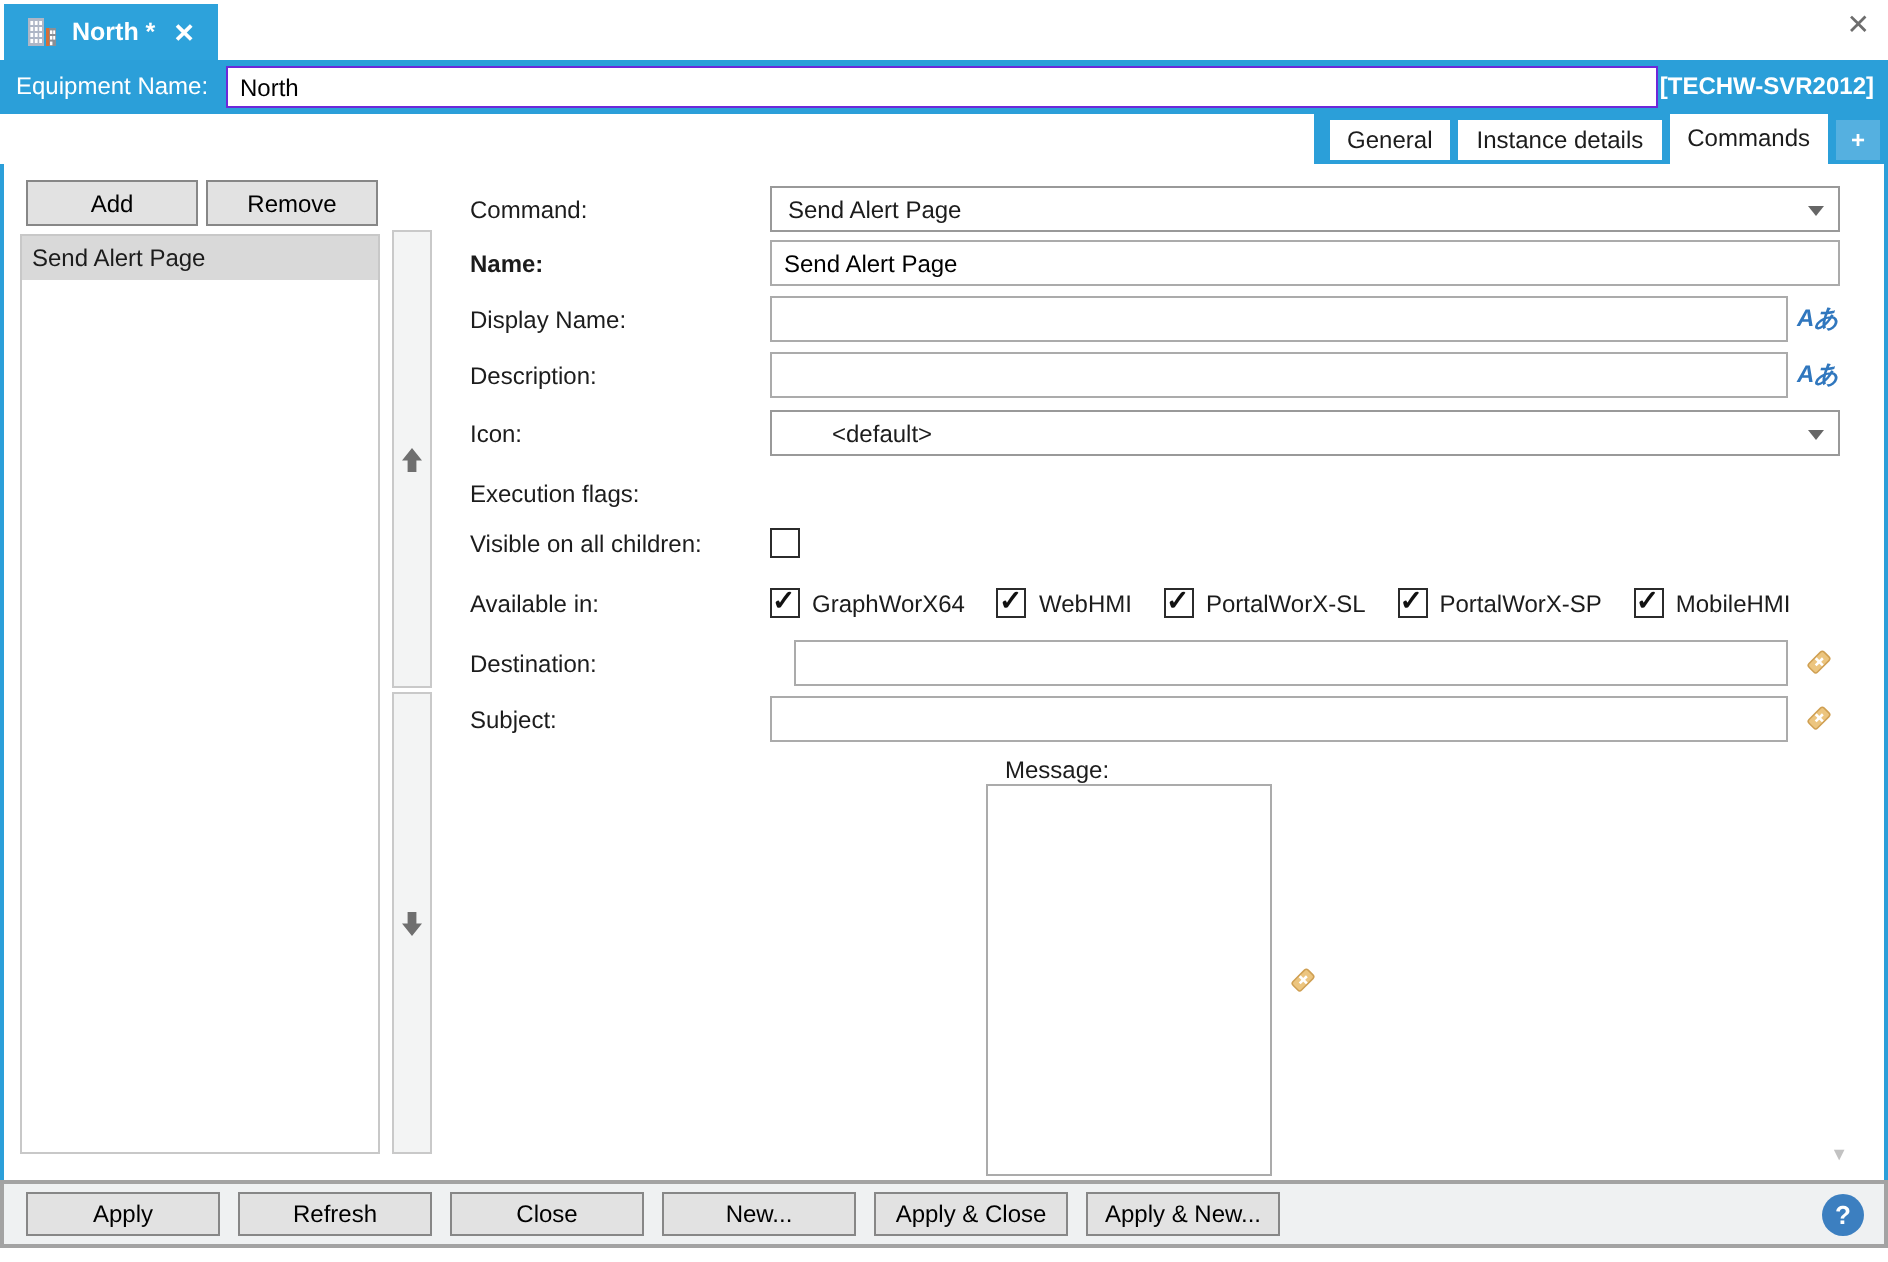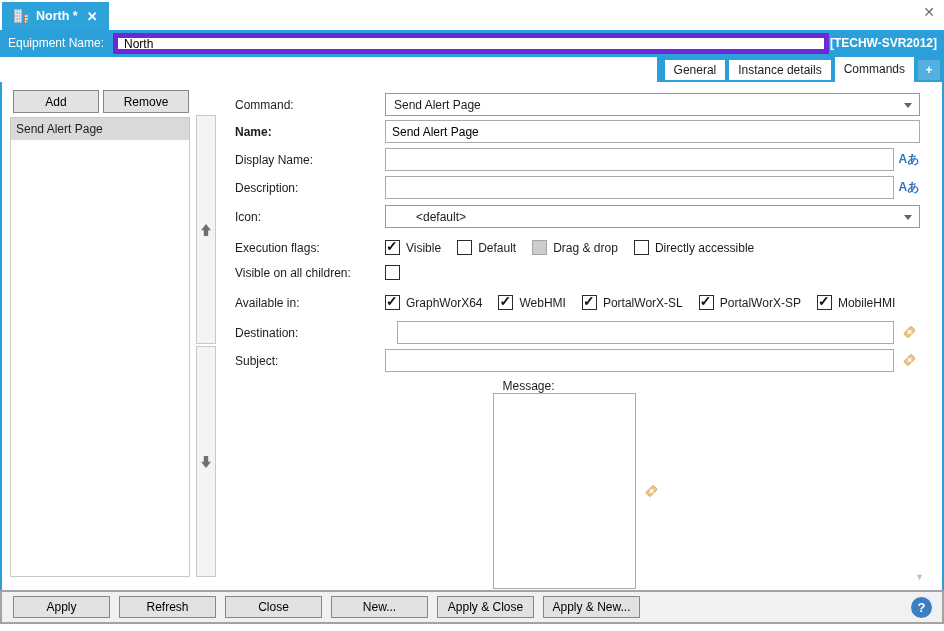--- a/index.html
+++ b/index.html
@@ -11,21 +11,21 @@
   .doc-tab{position:absolute;left:2px;top:2px;height:28px;background:#2da2db;color:#fff;
            display:flex;align-items:center;gap:7px;padding:0 11px;cursor:default;}
   .doc-tab .title{font-weight:600;font-size:12.5px;}
   .doc-tab .tab-close{font-size:13px;font-weight:700;margin-left:2px;cursor:pointer;}
   .win-close{position:absolute;right:9px;top:5px;color:#6d6d6d;font-size:14px;line-height:14px;cursor:pointer;}
 
   
   .name-bar{position:absolute;top:30px;left:0;right:0;height:27px;background:#2b9fd9;}
   .name-bar .nb-label{position:absolute;left:8px;top:6px;color:#fff;}
   .nb-input{position:absolute;left:113px;top:3px;width:716px;height:21px;box-sizing:border-box;
-            border:5px solid #6d28d9;background:#fff;font:inherit;padding:0 6px;outline:none;}
+            border:1px solid #6d28d9;background:#fff;font:inherit;padding:0 6px;outline:none;}
   .server-badge{position:absolute;right:7px;top:6px;color:#fff;font-weight:700;}
 
   
   .tabs-bar{position:absolute;top:57px;left:0,right:0;right:0;height:25px;background:#2b9fd9;
             display:flex;align-items:flex-end;padding-left:8px;box-sizing:border-box;}
   .nav-tab{background:#fff;color:#1c1c1c;height:20px;line-height:20px;padding:0 9px;margin-right:4px;
            margin-bottom:2px;cursor:pointer;}
   .nav-tab.selected{height:25px;line-height:25px;margin-bottom:0;}
   .nav-tab.plus{background:#55b0e0;color:#fff;width:14px;text-align:center;padding:0 4px;font-weight:700;}
 
@@ -53,21 +53,21 @@
   .flabel.bold{font-weight:700;}
   .ffield{flex:1;display:flex;align-items:center;position:relative;}
   .tb{height:23px;box-sizing:border-box;border:1px solid #ababab;background:#fff;font:inherit;
       padding:0 6px;width:100%;outline:none;}
   .tb.short{width:calc(100% - 26px);}
   .combo{height:23px;box-sizing:border-box;border:1px solid #999;background:#fff;display:flex;
          align-items:center;padding:0 22px 0 8px;position:relative;width:100%;cursor:pointer;}
   .combo.indent{padding-left:30px;}
   .caret{position:absolute;right:7px;top:9px;width:0;height:0;border:4px solid transparent;
          border-top:5px solid #666;}
-  .side-icon{position:absolute;right:0;width:22px;display:flex;justify-content:center;}
+  .side-icon{position:absolute;right:0;width:22px;display:flex;justify-content:center;font-style:italic;}
   .loc-glyph{color:#3077be;font-weight:700;font-size:12px;cursor:pointer;}
   .cbx{display:inline-flex;align-items:center;gap:6px;margin-right:16px;cursor:pointer;}
   .cb{width:13px;height:13px;border:1px solid #2b2b2b;background:#fff;display:inline-block;
       position:relative;flex:none;}
   .cb[data-state="checked"]::before{content:"\2713";position:absolute;left:0px;top:-3px;
       font-size:14px;font-weight:700;color:#111;}
   .cb[data-state="filled"]{background:#cdcdcd;border-color:#a5a5a5;}
   .msg-area{height:196px;width:calc(100% - 26px);box-sizing:border-box;border:1px solid #ababab;
       font:inherit;resize:none;outline:none;padding:4px 6px;}
   .scroll-hint{position:absolute;right:18px;top:490px;color:#c2c2c2;font-size:9px;}
@@ -204,38 +204,20 @@
         <div class="ffield">
           <div class="combo indent">
             <span>&lt;default&gt;</span>
             <span class="caret"></span>
           </div>
         </div>
       </div>
 
       <div class="frow" style="margin-top:12px;">
         <span class="flabel">Execution flags:</span>
-        <div class="ffield">
-          <label class="cbx">
-            <span class="cb" data-state="checked"></span>
-            <span>Visible</span>
-          </label>
-          <label class="cbx">
-            <span class="cb" data-state="unchecked"></span>
-            <span>Default</span>
-          </label>
-          <label class="cbx">
-            <span class="cb" data-state="filled"></span>
-            <span>Drag &amp; drop</span>
-          </label>
-          <label class="cbx">
-            <span class="cb" data-state="unchecked"></span>
-            <span>Directly accessible</span>
-          </label>
-        </div>
       </div>
 
       <div class="frow" style="margin-top:10px;">
         <span class="flabel">Visible on all children:</span>
         <div class="ffield">
           <label class="cbx">
             <span class="cb" data-state="unchecked"></span>
           </label>
         </div>
       </div>

